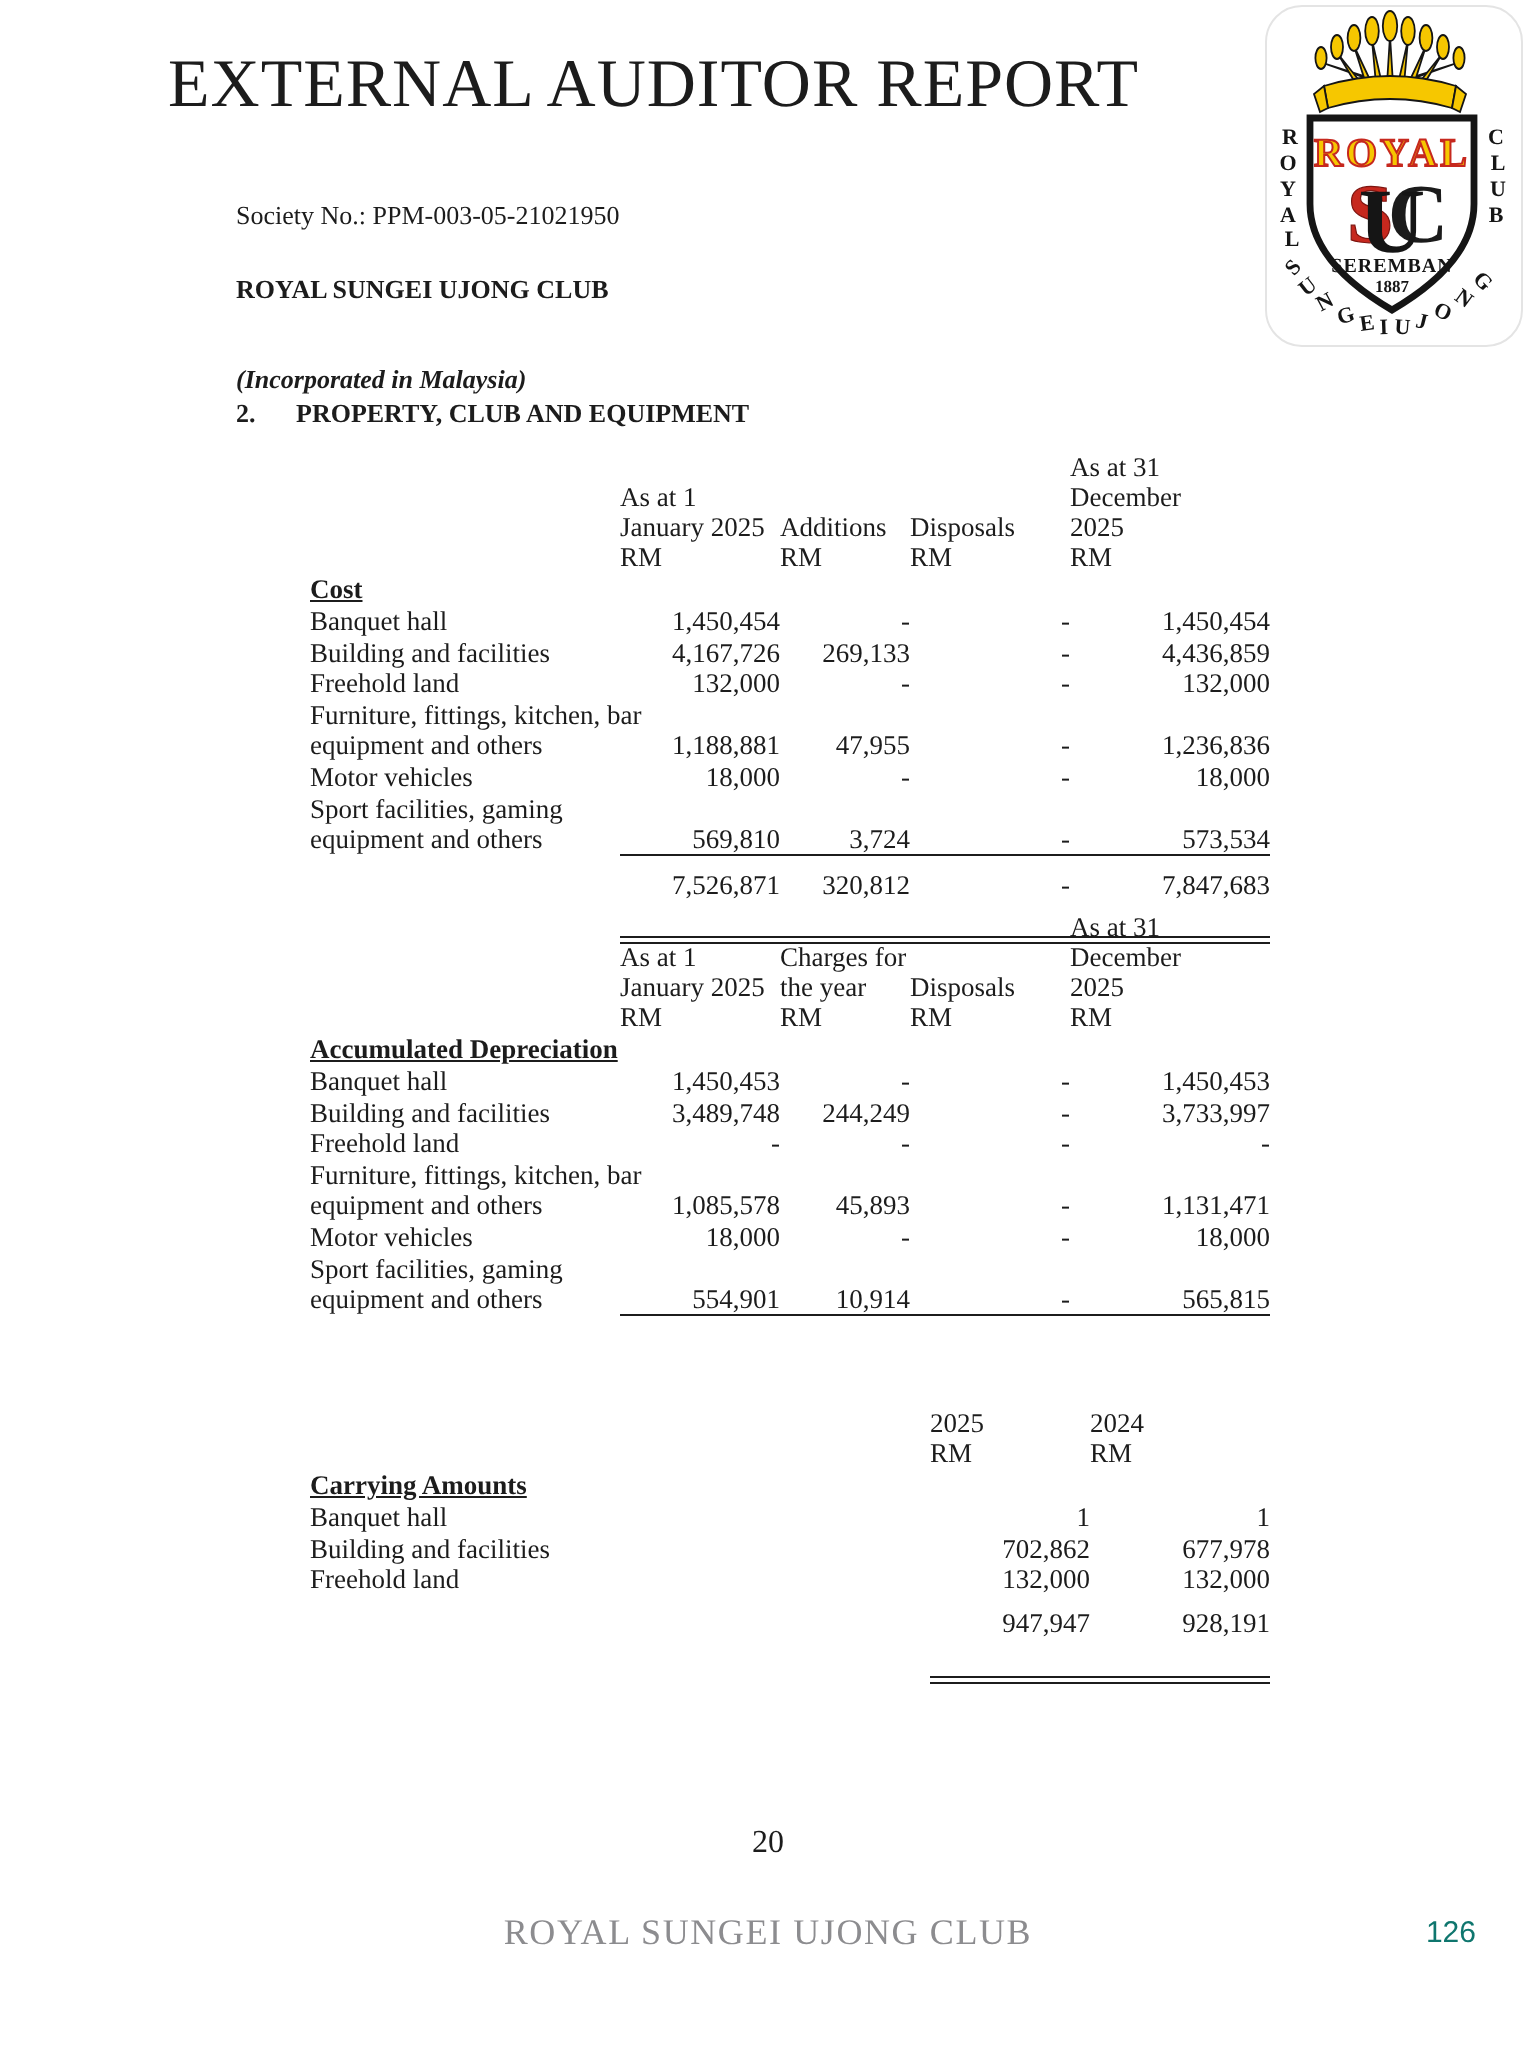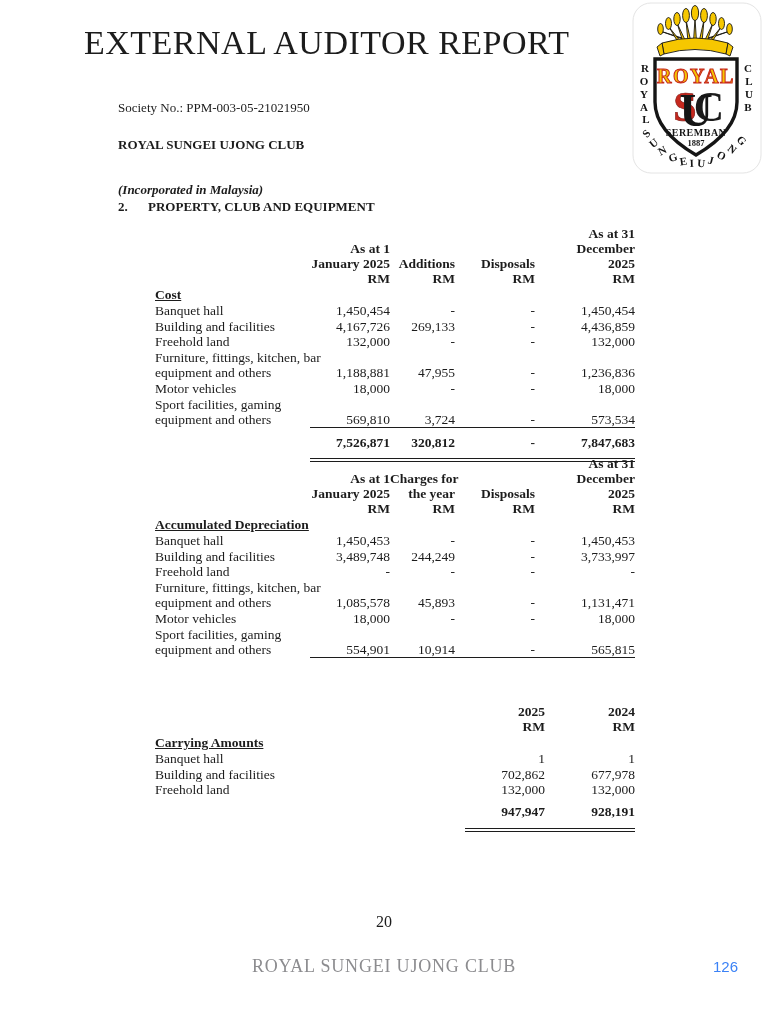--- a/index.html
+++ b/index.html
@@ -17,31 +17,31 @@
   .org-sub  { left:118px; top:153px; font-size:13px; font-weight:bold; font-style:italic;margin-top:29px; }
   .section-heading { left:118px; top:199px; font-size:13px; font-weight:bold; white-space:nowrap; }
   .section-no { display:inline-block; width:30px; }
 
   .tbl-wrap1 { left:155px; top:226px; }
   .tbl-wrap2 { left:155px; top:456px; }
   .tbl-wrap3 { left:155px; top:704px; }
 
   table.fin-table { border-collapse:collapse; table-layout:fixed; width:480px; font-size:13.5px; color:#1c1c1c; }
   table.fin-table td { padding:0; vertical-align:bottom; }
-  td.head-cell { text-align:right; font-weight:bold; line-height:15px; padding-bottom:7px; white-space:nowrap; }
+  td.head-cell { text-align:left; font-weight:normal; line-height:15px; padding-bottom:7px; white-space:nowrap; }
   td.group-cell { padding-top:5px; height:17px; }
   .group-label { font-weight:bold; text-decoration:underline; }
   td.label-cell { line-height:15.6px; white-space:nowrap; }
   td.num-cell { text-align:right; line-height:15.6px; height:15.6px; padding-right:6px; white-space:nowrap; }
   td.rule { border-bottom:1.5px solid #1c1c1c; }
-  tr.total-row td.num-cell { border-bottom:4px double #1c1c1c; height:22px; padding-bottom:8px;font-weight:bold; }
+  tr.total-row td.num-cell { border-bottom:4px double #1c1c1c; height:22px; padding-bottom:18px; }
 
   .page-num { top:913px; left:0; width:768px; text-align:center; font-size:16px; }
   .footer-club { top:956px; left:0; width:768px; text-align:center; font-size:18px; color:#8c8c8f; letter-spacing:0.8px; }
-  .footer-pageno { top:958px; right:30px; font-size:15px; color:#3b82f6; font-family:"Liberation Sans","DejaVu Sans",sans-serif; }
+  .footer-pageno { top:958px; right:30px; font-size:15px; color:#0f766e; font-family:"Liberation Sans","DejaVu Sans",sans-serif; }
 </style>
 </head>
 <body>
 
 <div class="page">
 
   <div class="abs doc-title">EXTERNAL AUDITOR REPORT</div>
 
   <div class="abs logo-wrap">
     <svg width="130" height="172" viewBox="0 0 130 172">

